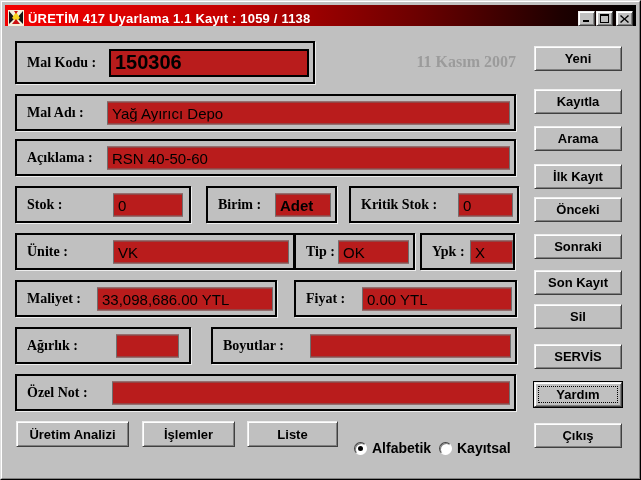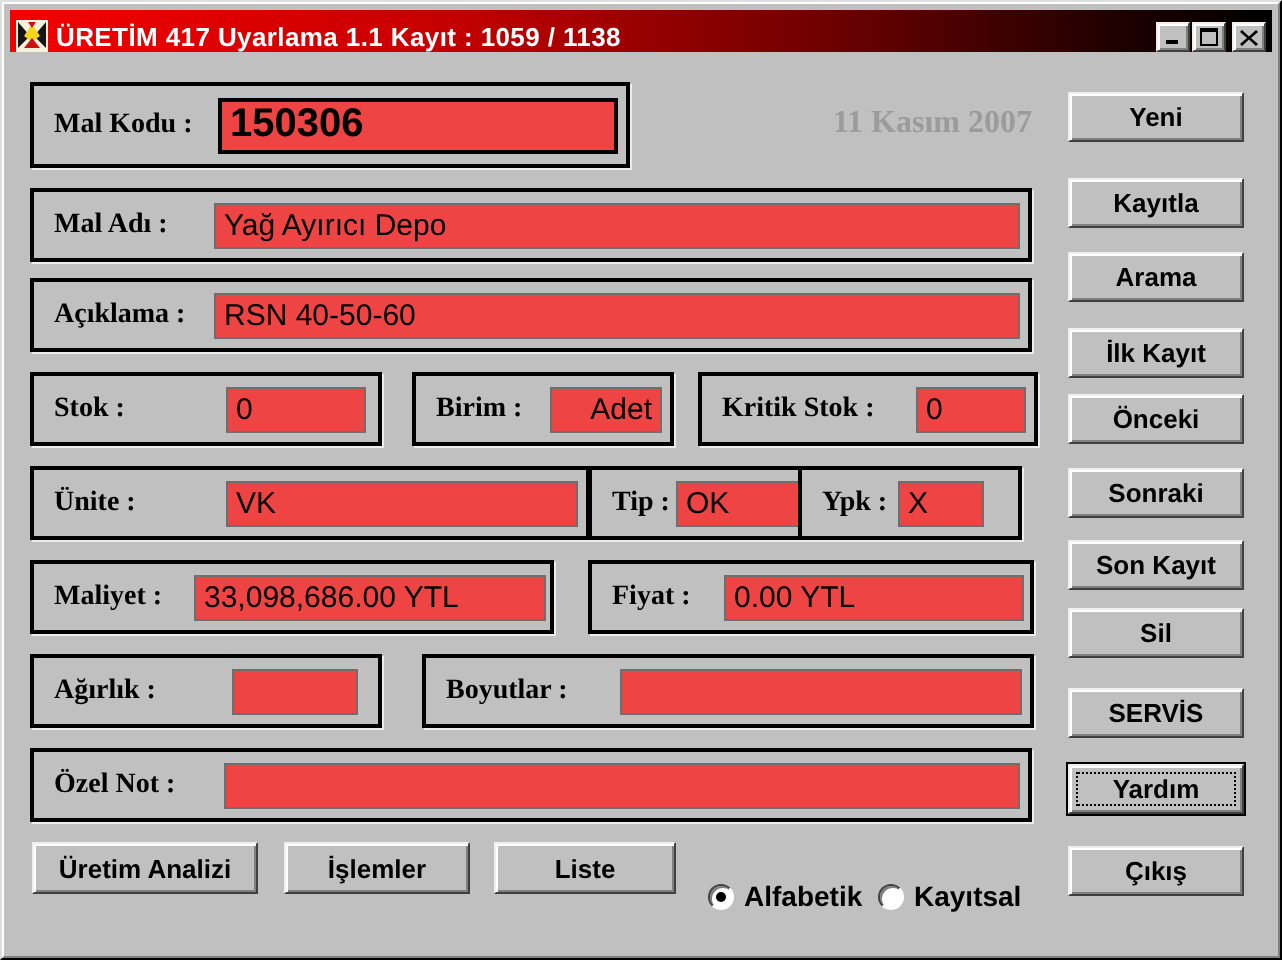--- a/index.html
+++ b/index.html
@@ -42,27 +42,27 @@
     border:2px solid #000;
     box-shadow:1px 1px 0 #ededed;
   }
   .group .glabel {
     position:absolute; left:10px; top:50%; transform:translateY(-50%);
     font-family:"Liberation Serif", serif; font-weight:bold; font-size:14px;
     color:#000; white-space:nowrap;
   }
   .group input {
     position:absolute; top:50%; transform:translateY(-50%);
-    height:23px; background:#ef4444;
+    height:23px; background:#b91c1c;
     border:1px solid #6e6e6e;
     font-family:"Liberation Sans", sans-serif; font-size:15px; color:#000;
     padding:0 4px; outline:none;
   }
   #mal-kodu-input { height:28px; border:2px solid #000; font-size:20px; font-weight:bold; }
-  #birim-input { font-weight:normal;text-align:right; }
+  #birim-input { font-weight:bold; }
 
   #date-label {
     position:absolute; left:390px; top:52px; width:125px; text-align:right;
     font-family:"Liberation Serif", serif; font-weight:bold; font-size:16px;
     color:#9b9b9b;
   }
 
   
   .btn {
     position:absolute; background:#c0c0c0;
@@ -158,21 +158,21 @@
   </div>
 
   <div class="group" style="left:14px; top:232px; width:280px; height:37px;">
     <span class="glabel">Ünite :</span>
     <input style="left: 96px; width: 176px;" type="text" value="VK">
   </div>
   <div class="group" style="left:293px; top:232px; width:121px; height:37px;">
     <span class="glabel">Tip :</span>
     <input style="left: 42px; width: 71px;" type="text" value="OK">
   </div>
-  <div class="group" style="left:398px; top:232px; width:112px; height:37px;">
+  <div class="group" style="left:419px; top:232px; width:95px; height:37px;">
     <span class="glabel">Ypk :</span>
     <input style="left: 48px; width: 43px;" type="text" value="X">
   </div>
 
   <div class="group" style="left:14px; top:279px; width:262px; height:37px;">
     <span class="glabel">Maliyet :</span>
     <input style="left: 80px; width: 176px;" type="text" value="33,098,686.00 YTL">
   </div>
   <div class="group" style="left:293px; top:279px; width:223px; height:37px;">
     <span class="glabel">Fiyat :</span>

